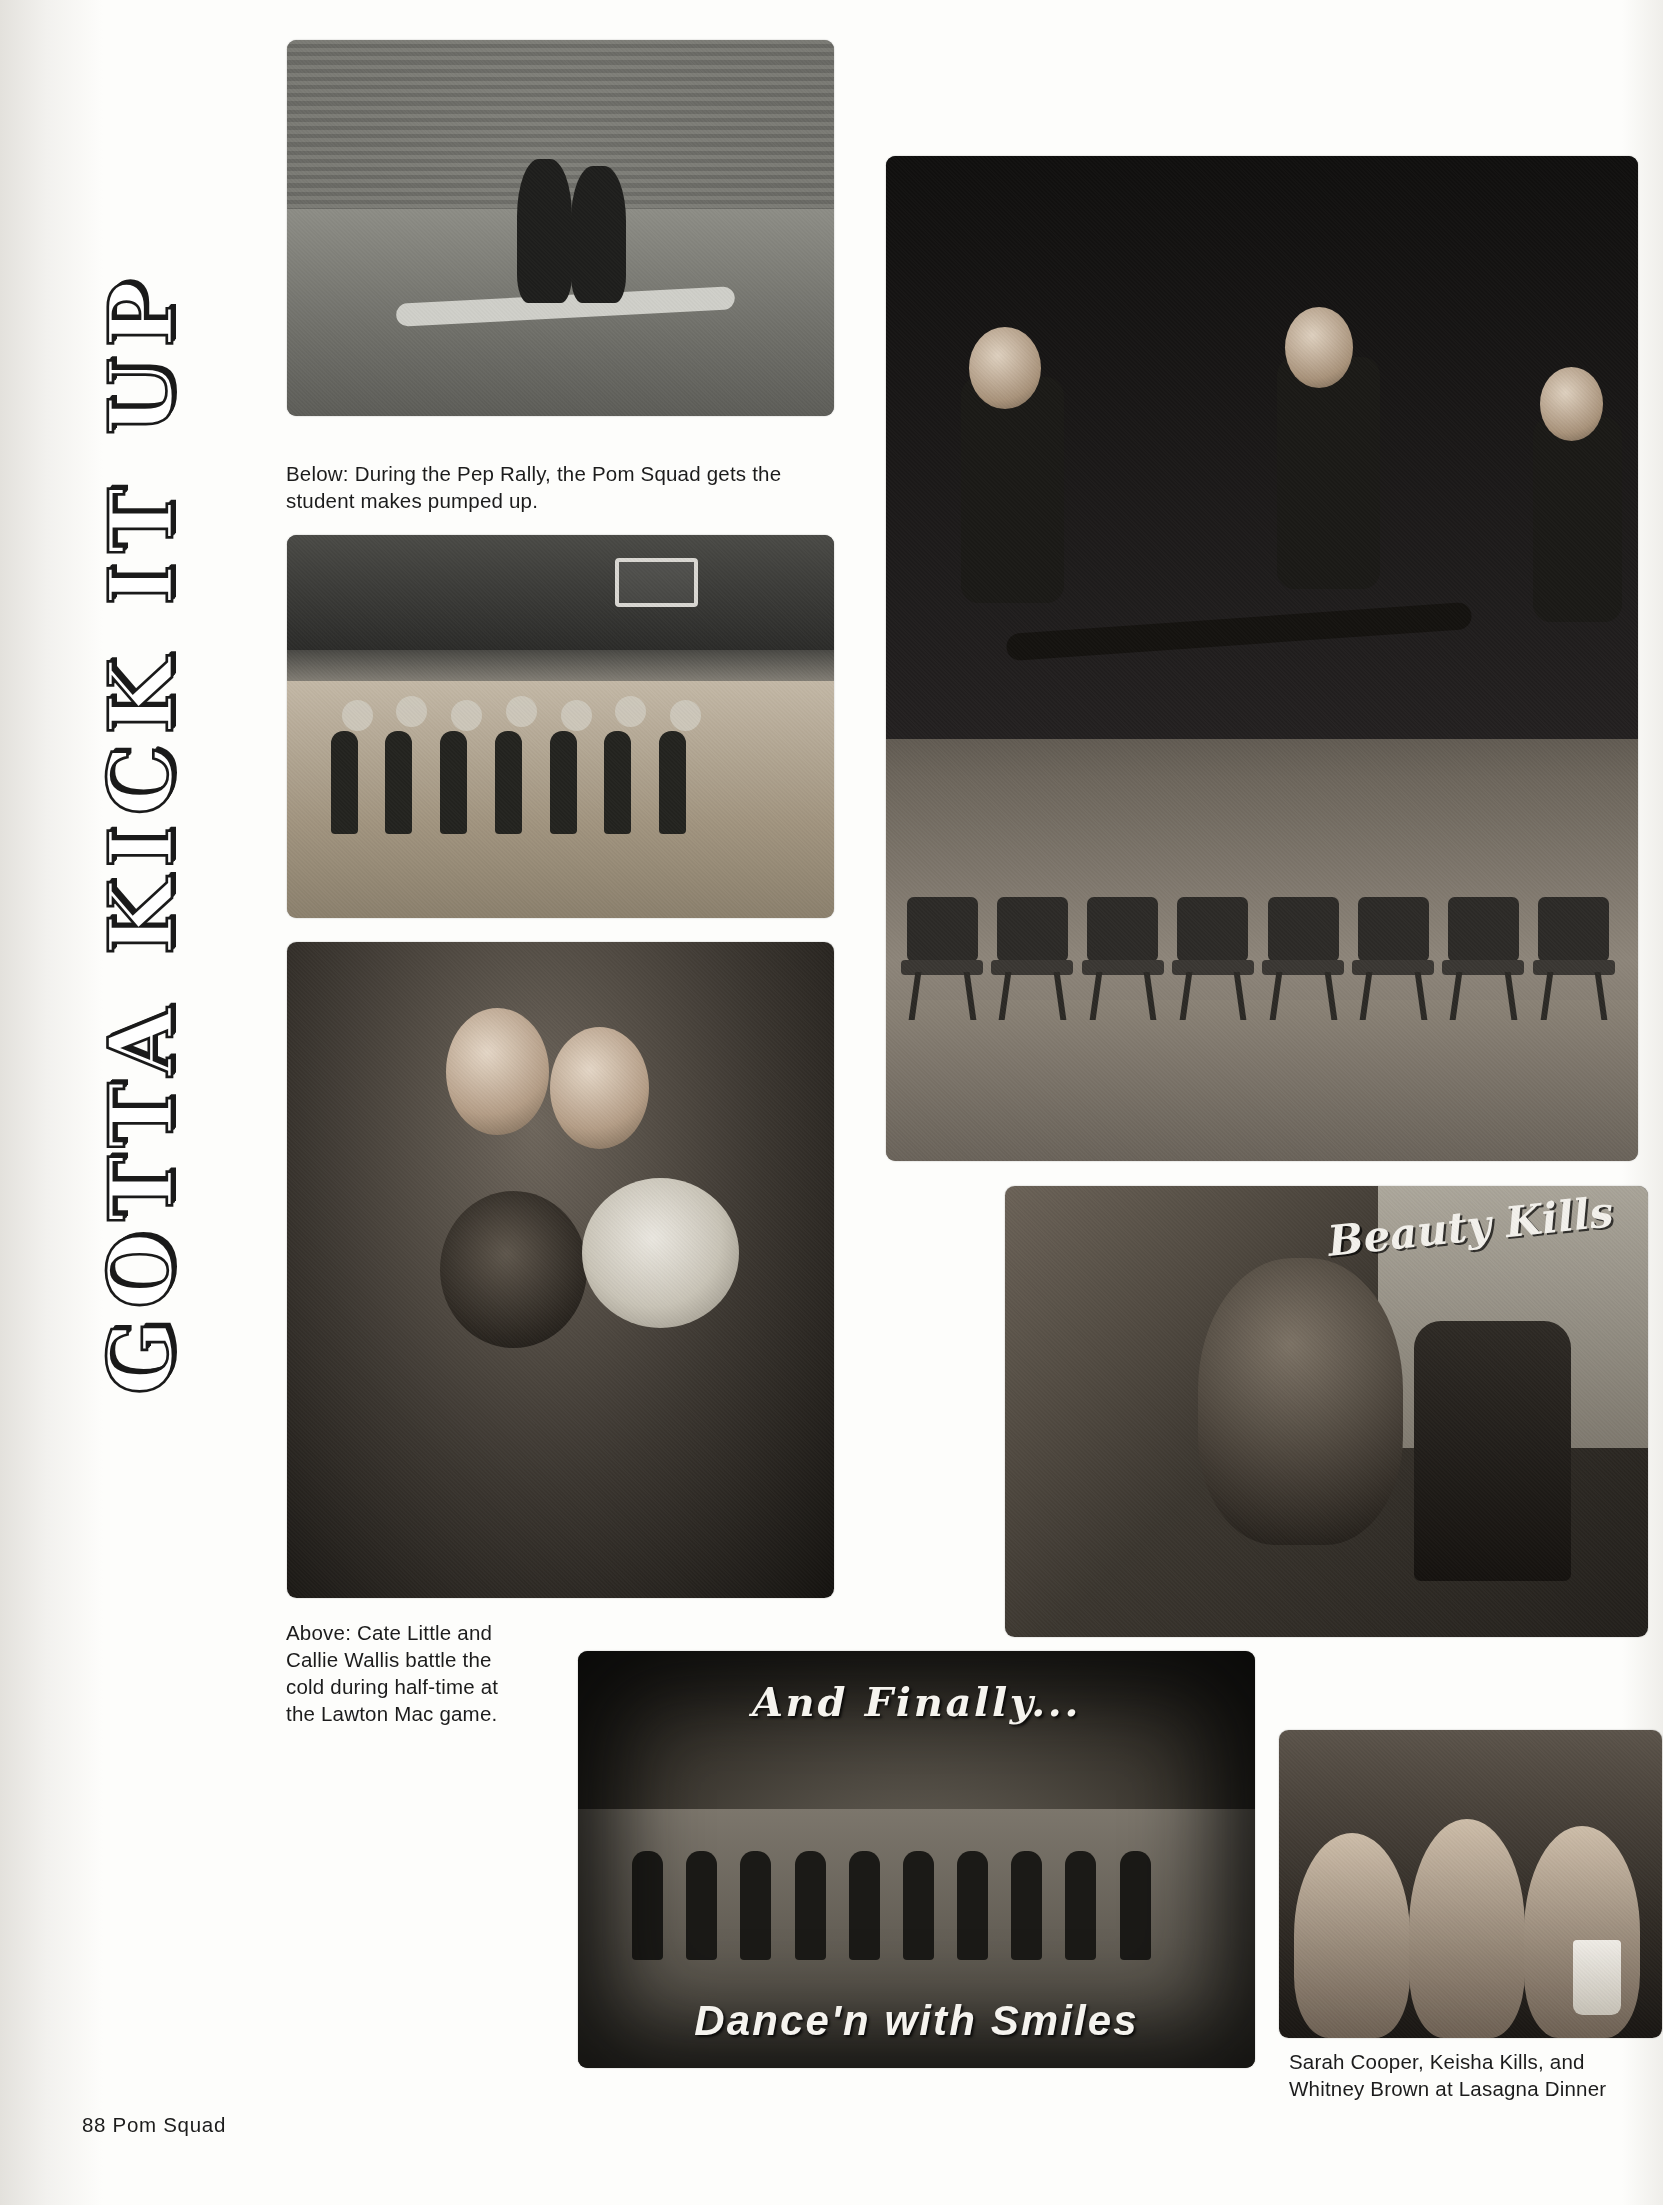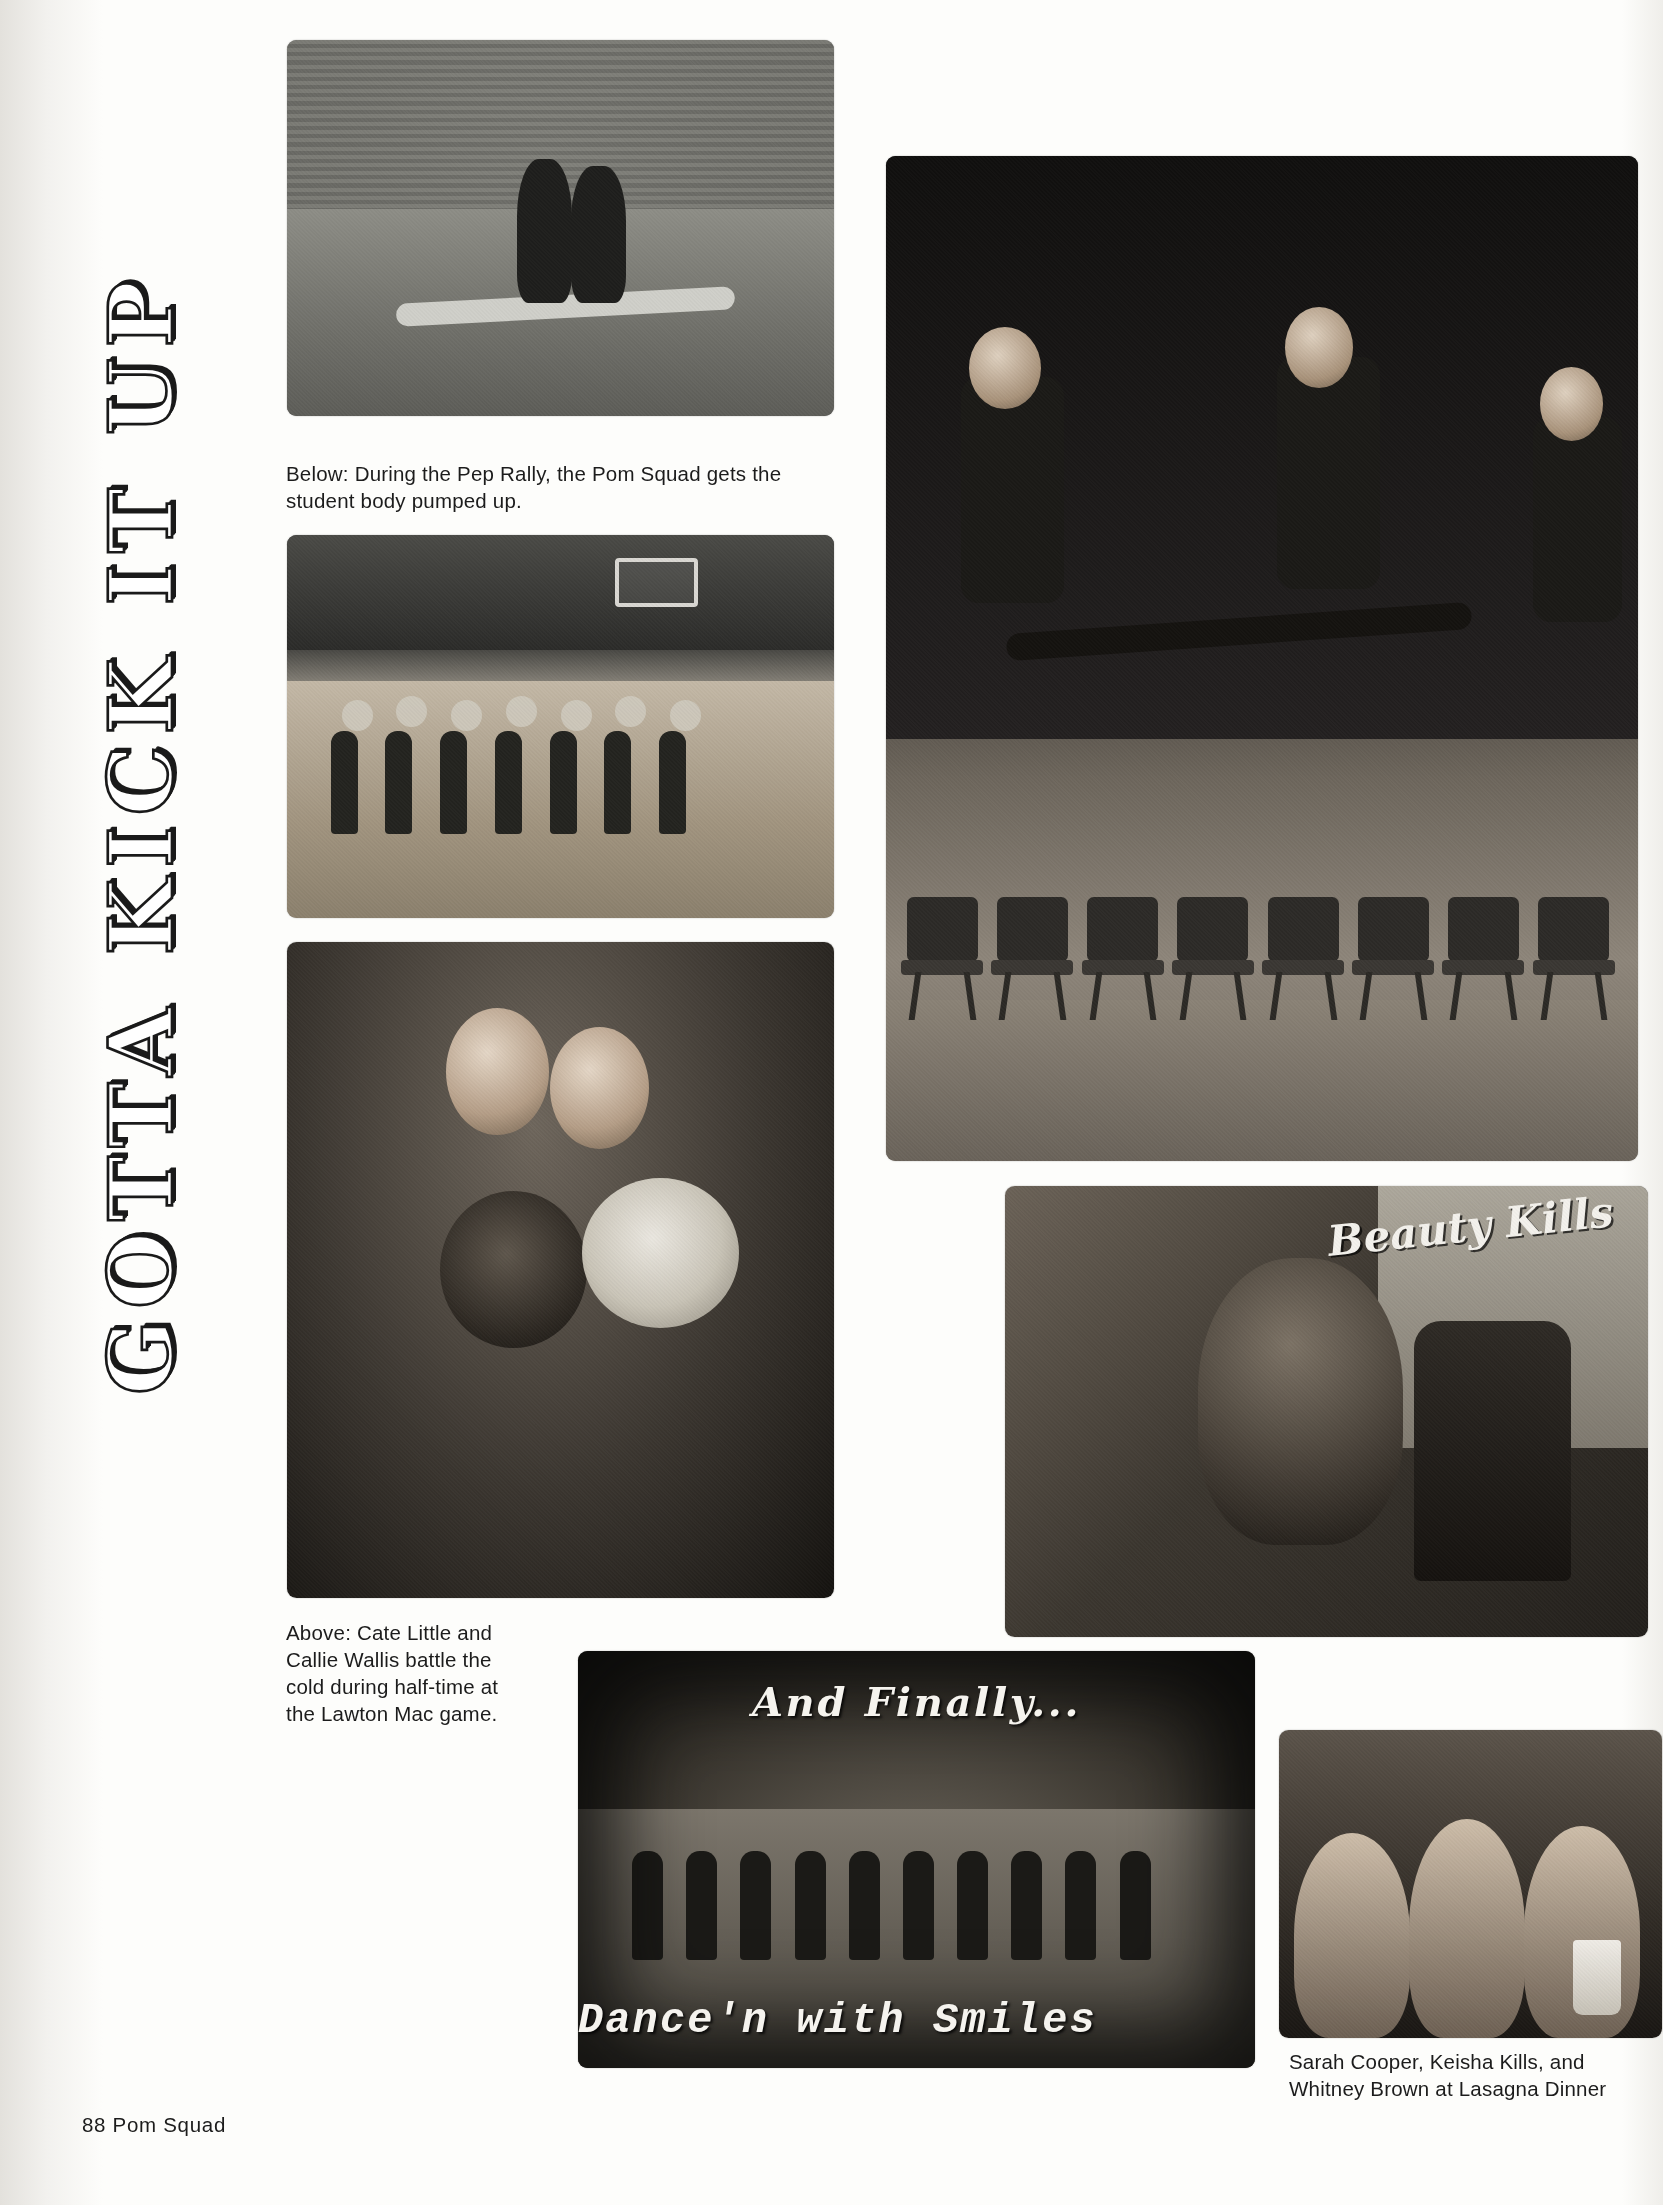--- a/index.html
+++ b/index.html
@@ -231,22 +231,22 @@
     position:absolute; bottom:26%; width:31px; height:109px; background:#1b1a17;
     border-radius:13.7px 13.7px 4.1px 4.1px;
   }
   .p6 .titleTop {
     position:absolute; left:0; top:27px; width:100%; text-align:center;
     font-family: "DejaVu Serif", serif; font-weight:700; font-style:italic;
     font-size:40px; color:#f5f3ee; letter-spacing:2.7px;
     text-shadow: 2.1px 2.1px 2.7px rgba(0,0,0,0.8);
   }
   .p6 .titleBottom {
-    position:absolute; left:0; bottom:23px; width:100%; 
-    font-family: Liberation Mono, monospace; font-weight:700; font-style:italic;
+    position:absolute; left:0; bottom:23px; width:100%; text-align:center;
+    font-family: Liberation Sans, sans-serif; font-weight:700; font-style:italic;
     font-size:42px; color:#f5f3ee; letter-spacing:2.1px;
     text-shadow: 2.1px 2.1px 2.7px rgba(0,0,0,0.8);
   }
   .p6 .vignette {
     position:absolute; inset:0;
     box-shadow: inset 0 0 82px 41px rgba(10,10,9,0.85);
   }
 
   
   .p7 { left: 1279px; top: 1730px; width: 383px; height: 308px;
@@ -278,21 +278,21 @@
     <div class="stands"></div>
     <div class="field"></div>
     <div class="legs"></div>
     <div class="figA"></div>
     <div class="figB"></div>
     <div class="grain"></div>
   </div>
 
 
 
-  <div class="caption" style="left:286px; top:460px; width:540px;">Below: During the Pep Rally, the Pom Squad gets the student body pumped up.</div>
+  <div class="caption" style="left:286px; top:460px; width:540px;">Below: During the Pep Rally, the Pom Squad gets the student makes pumped up.</div>
 
   <div class="photo p2">
     <div class="wall"></div>
     <div class="hoop"></div>
     <div class="floor"></div>
     <div class="dancer" style="left:8%;"></div>
     <div class="dancer" style="left:18%;"></div>
     <div class="dancer" style="left:28%;"></div>
     <div class="dancer" style="left:38%;"></div>
     <div class="dancer" style="left:48%;"></div>

